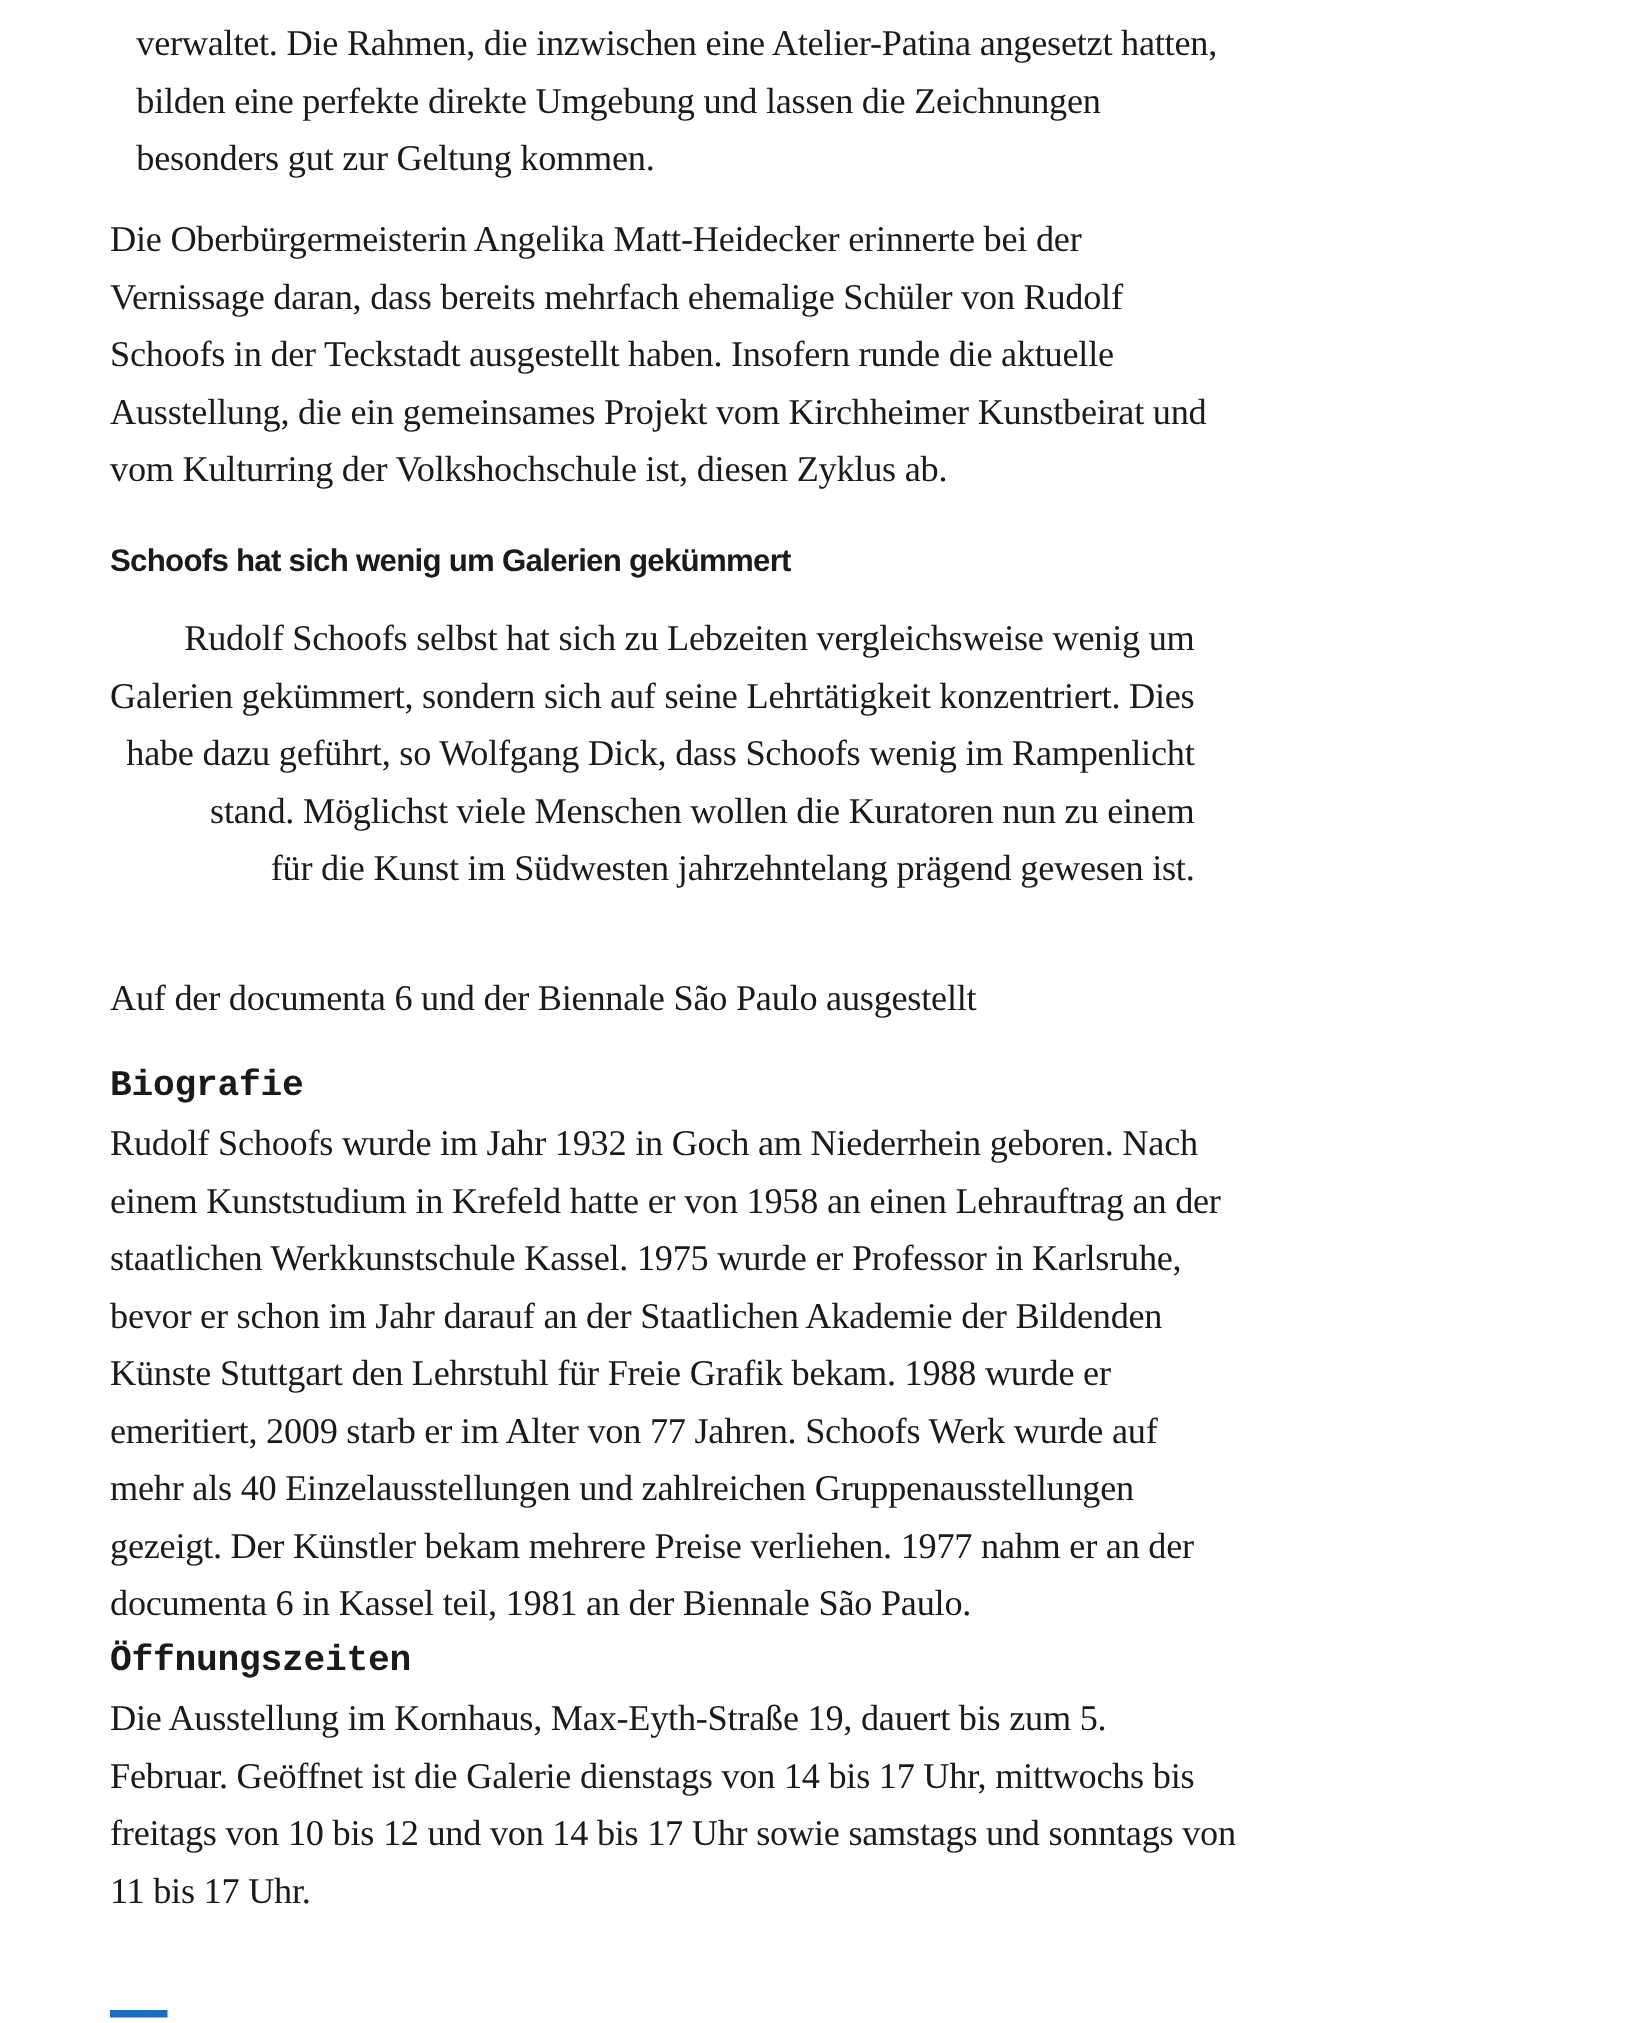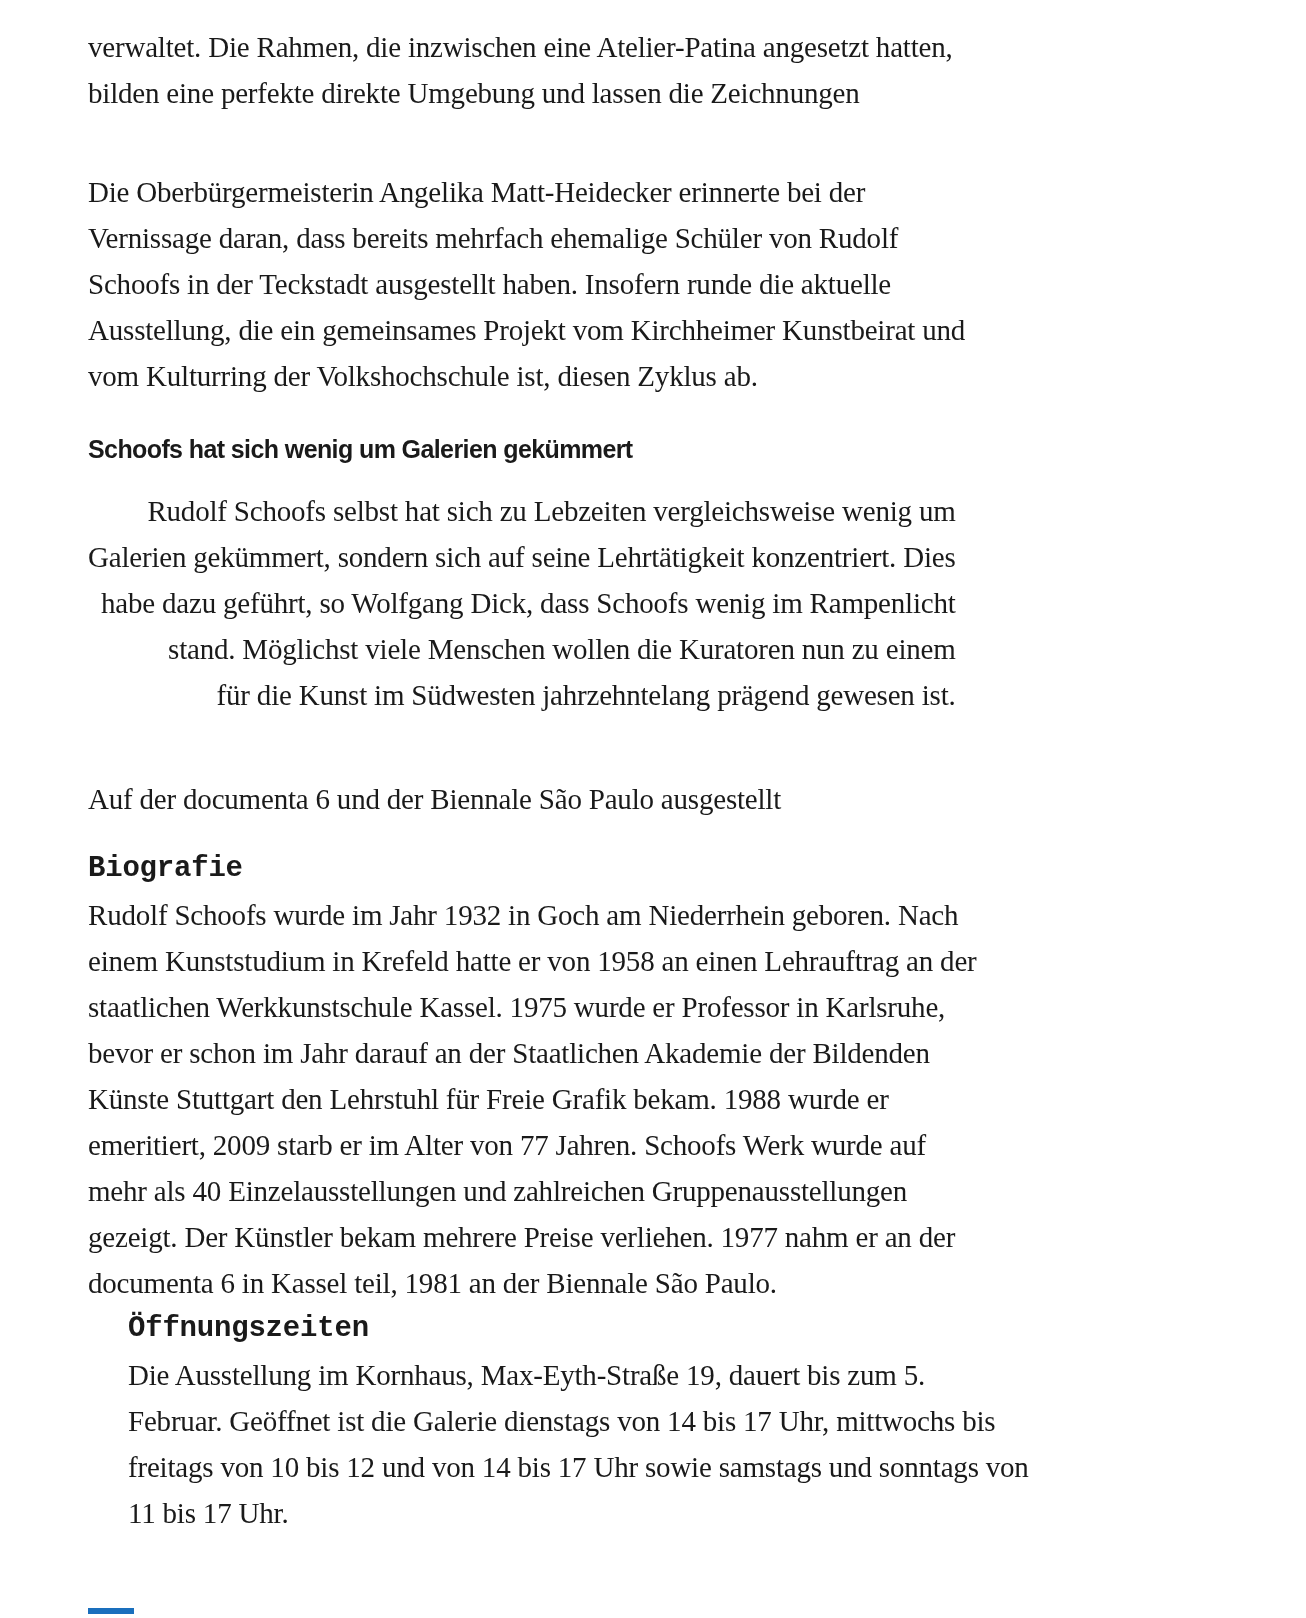--- a/index.html
+++ b/index.html
@@ -44,23 +44,24 @@
     left: 88px;
     top: 1608px;
     width: 46px;
     height: 6px;
     background: #1a6fbd;
   }
 </style>
 </head>
 <body>
 
-<div class="block" style="top:24px;">
+<div class="block" style="top:12px;margin-left:21px;">
   <div class="body-line">verwaltet. Die Rahmen, die inzwischen eine Atelier-Patina angesetzt hatten,</div>
   <div class="body-line">bilden eine perfekte direkte Umgebung und lassen die Zeichnungen</div>
+  <div class="body-line">besonders gut zur Geltung kommen.</div>
 </div>
 
 <div class="block" style="top:169px;">
   <div class="body-line">Die Oberbürgermeisterin Angelika Matt-Heidecker erinnerte bei der</div>
   <div class="body-line">Vernissage daran, dass bereits mehrfach ehemalige Schüler von Rudolf</div>
   <div class="body-line">Schoofs in der Teckstadt ausgestellt haben. Insofern runde die aktuelle</div>
   <div class="body-line">Ausstellung, die ein gemeinsames Projekt vom Kirchheimer Kunstbeirat und</div>
   <div class="body-line">vom Kulturring der Volkshochschule ist, diesen Zyklus ab.</div>
 </div>
 
@@ -82,21 +83,21 @@
   <div class="body-line">einem Kunststudium in Krefeld hatte er von 1958 an einen Lehrauftrag an der</div>
   <div class="body-line">staatlichen Werkkunstschule Kassel. 1975 wurde er Professor in Karlsruhe,</div>
   <div class="body-line">bevor er schon im Jahr darauf an der Staatlichen Akademie der Bildenden</div>
   <div class="body-line">Künste Stuttgart den Lehrstuhl für Freie Grafik bekam. 1988 wurde er</div>
   <div class="body-line">emeritiert, 2009 starb er im Alter von 77 Jahren. Schoofs Werk wurde auf</div>
   <div class="body-line">mehr als 40 Einzelausstellungen und zahlreichen Gruppenausstellungen</div>
   <div class="body-line">gezeigt. Der Künstler bekam mehrere Preise verliehen. 1977 nahm er an der</div>
   <div class="body-line">documenta 6 in Kassel teil, 1981 an der Biennale São Paulo.</div>
 </div>
 
-<div class="block" style="top:1306px;margin-left:40px;">
+<div class="block" style="top:1306px;">
   <div class="serif-heading">Öffnungszeiten</div>
   <div class="body-line">Die Ausstellung im Kornhaus, Max-Eyth-Straße 19, dauert bis zum 5.</div>
   <div class="body-line">Februar. Geöffnet ist die Galerie dienstags von 14 bis 17 Uhr, mittwochs bis</div>
   <div class="body-line">freitags von 10 bis 12 und von 14 bis 17 Uhr sowie samstags und sonntags von</div>
   <div class="body-line">11 bis 17 Uhr.</div>
 </div>
 
 <div class="accent-bar"></div>
 
 </body></html>

